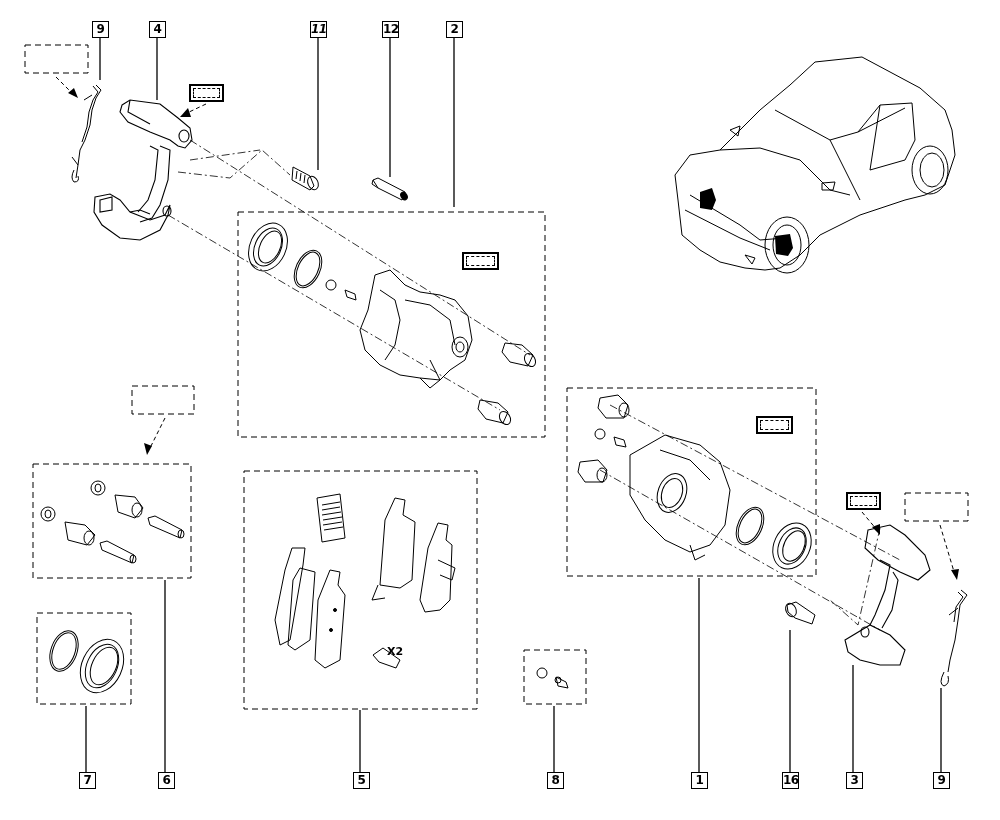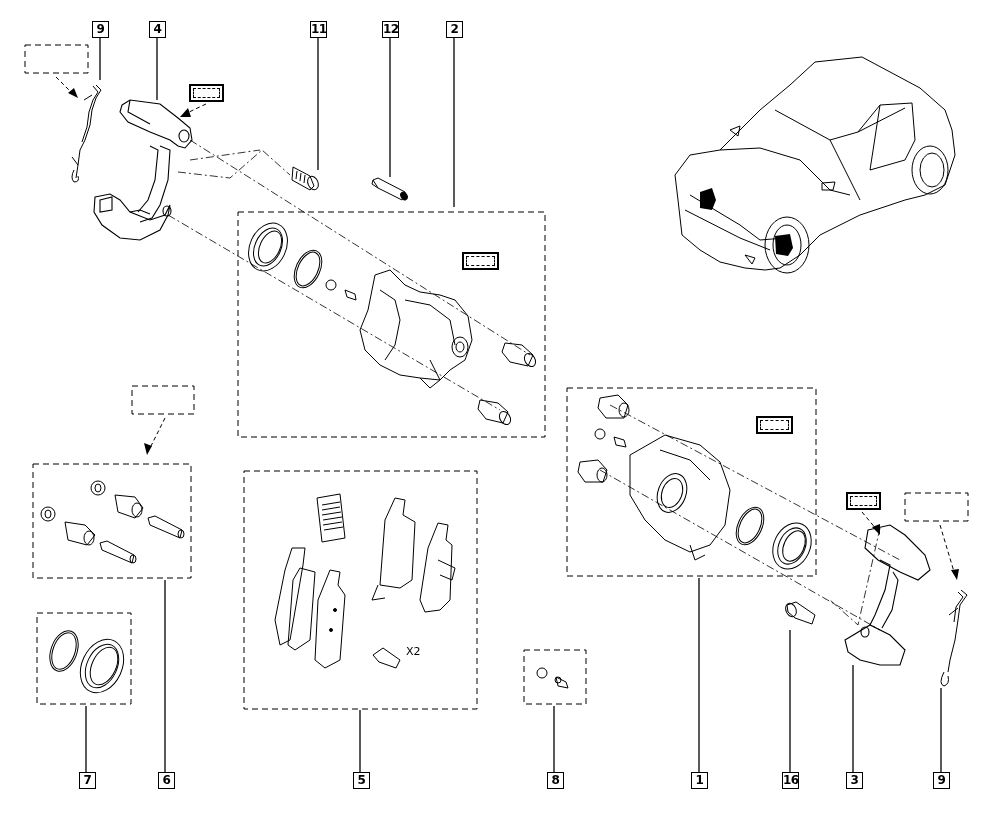--- a/index.html
+++ b/index.html
@@ -243,25 +243,25 @@
       <path d="M775,236 L790,234 L793,248 L788,256 L776,254 Z"></path>
     </g>
   </g>
 </svg>
 
 <div class="ref-box" style="left:189px;top:84px;width:35px;height:18px;"></div>
 <div class="ref-box" style="left:462px;top:252px;width:37px;height:18px;"></div>
 <div class="ref-box" style="left:756px;top:416px;width:37px;height:18px;"></div>
 <div class="ref-box" style="left:846px;top:492px;width:35px;height:18px;"></div>
 
-<div class="qty" style="left:406px;top:645px;">X2</div>
+<div class="qty" style="left:387px;top:645px;font-weight:bold;">X2</div>
 
 <div class="callout" style="left:92px;top:21px;">9</div>
 <div class="callout" style="left:149px;top:21px;">4</div>
-<div class="callout" style="left:310px;top:21px;">11</div>
+<div class="callout" style="left:310px;top:21px;font-style:italic;">11</div>
 <div class="callout" style="left:382px;top:21px;">12</div>
 <div class="callout" style="left:446px;top:21px;">2</div>
 <div class="callout" style="left:79px;top:772px;">7</div>
 <div class="callout" style="left:158px;top:772px;">6</div>
 <div class="callout" style="left:353px;top:772px;">5</div>
 <div class="callout" style="left:547px;top:772px;">8</div>
 <div class="callout" style="left:691px;top:772px;">1</div>
 <div class="callout" style="left:782px;top:772px;">16</div>
 <div class="callout" style="left:846px;top:772px;">3</div>
 <div class="callout" style="left:933px;top:772px;">9</div>

